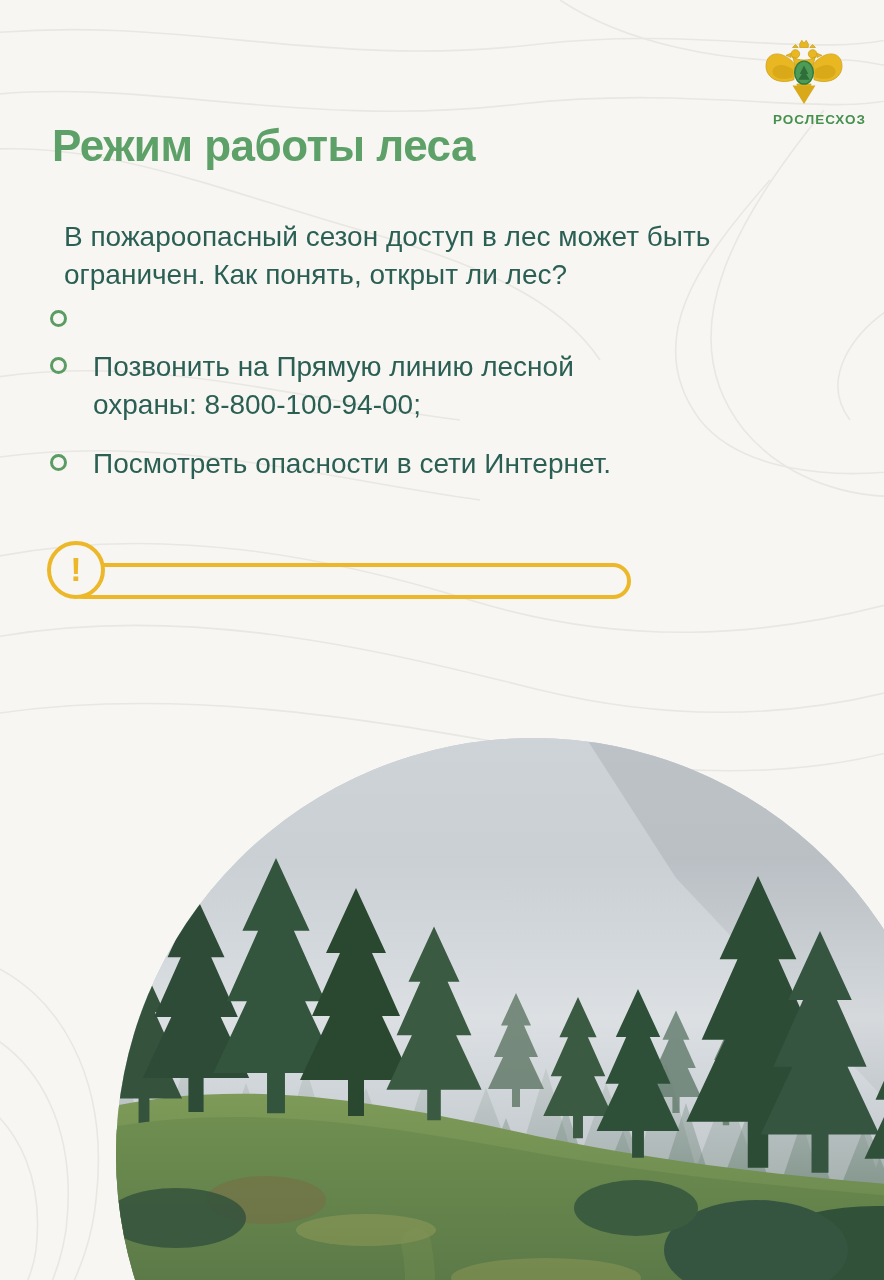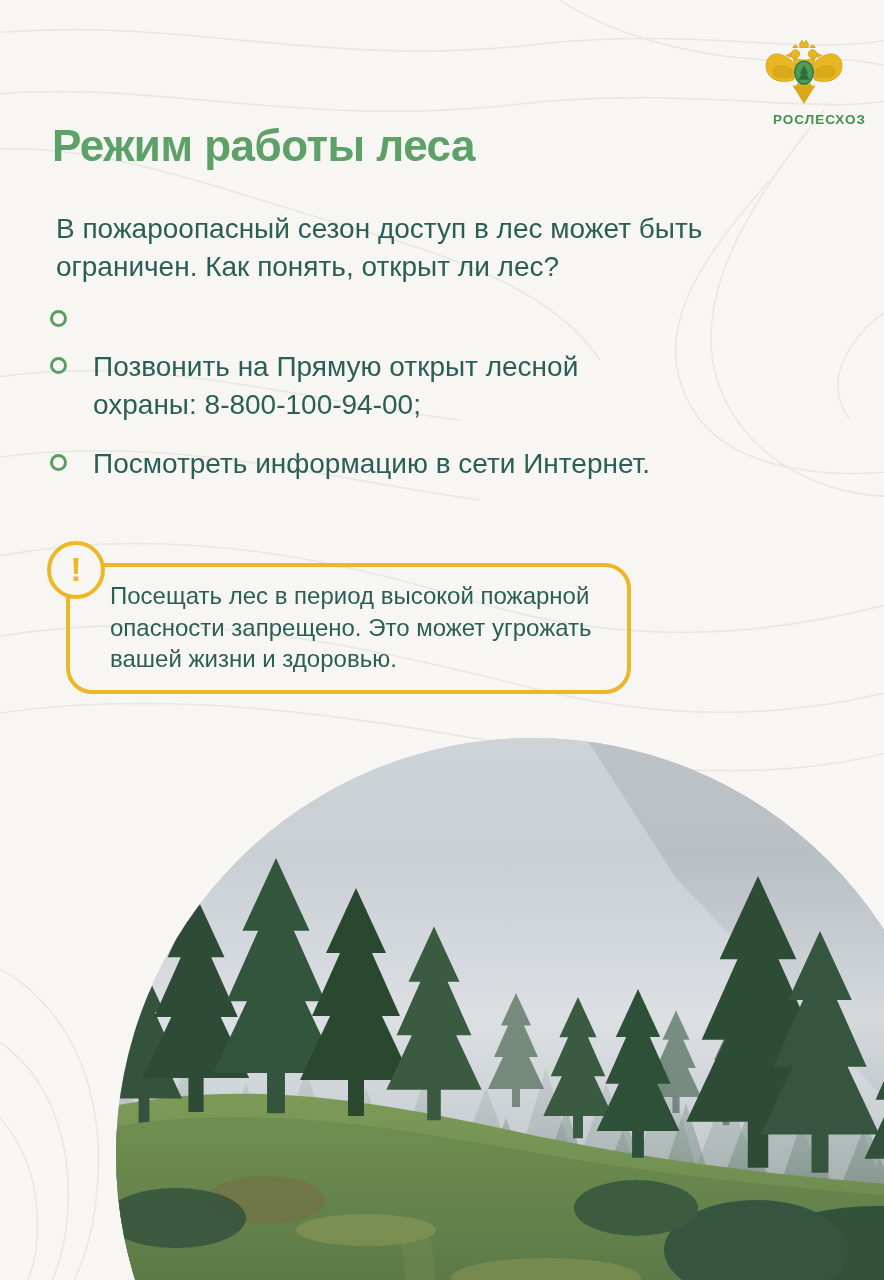--- a/index.html
+++ b/index.html
@@ -24,21 +24,21 @@
 
   
   .title{
     position:absolute;left:48px;top:118px;margin:4px;
     font-size:44px;line-height:1.1;font-weight:bold;letter-spacing:-.5px;
     color:var(--c-title_green,#5fa36b);
   }
 
   
   .intro{
-    position:absolute;left:48px;top:202px;width:690px;margin:8px;
+    position:absolute;left:48px;top:202px;width:690px;margin:16px;
     font-size:28px;line-height:1.36;color:var(--c-text_teal,#2b5f54);
   }
 
   
   .bullets{position:absolute;left:48px;top:301px;width:660px;margin:0;padding:0;list-style:none;}
   .bullets li{display:flex;align-items:flex-start;margin:0 0 21px 0;}
   .ring{
     flex:0 0 auto;width:11px;height:11px;margin:9px 26px 0 2px;
     border:3px solid var(--c-bullet_ring,#5a9c64);border-radius:50%;
     background:transparent;
@@ -133,33 +133,32 @@
   <h1 class="title">Режим работы леса</h1>
 
   <p class="intro">В пожароопасный сезон доступ в лес может быть ограничен. Как понять, открыт ли лес?</p>
 
   <ul class="bullets">
     <li>
       <span class="ring"></span>
     </li>
     <li>
       <span class="ring"></span>
-      <span class="li-text narrow"><span>Позвонить на Прямую открыт лесной охраны: </span><span class="phone">8-800-100-94-00</span><span>;</span></span>
+      <span class="li-text narrow"><span>Позвонить на Прямую линию лесной охраны: </span><span class="phone">8-800-100-94-00</span><span>;</span></span>
     </li>
     <li>
       <span class="ring"></span>
-      <span class="li-text">Посмотреть информацию в сети Интернет.</span>
+      <span class="li-text">Посмотреть опасности в сети Интернет.</span>
     </li>
   </ul>
 
   <div class="warning">
     <div class="warn-badge">
       <span>!</span>
     </div>
-    <p class="warning-text">Посещать лес в период высокой пожарной опасности запрещено. Это может угрожать вашей жизни и здоровью.</p>
   </div>
 
   <div class="photo-circle">
     <svg viewBox="0 0 834 834" preserveAspectRatio="xMidYMid slice" aria-hidden="true">
       <defs>
         <linearGradient id="sky" x1="0" y1="0" x2="0" y2="1">
           <stop offset="0" stop-color="#ced3d8"></stop>
           <stop offset="0.55" stop-color="#c0c6cb"></stop>
           <stop offset="1" stop-color="#a9b2b0"></stop>
         </linearGradient>

